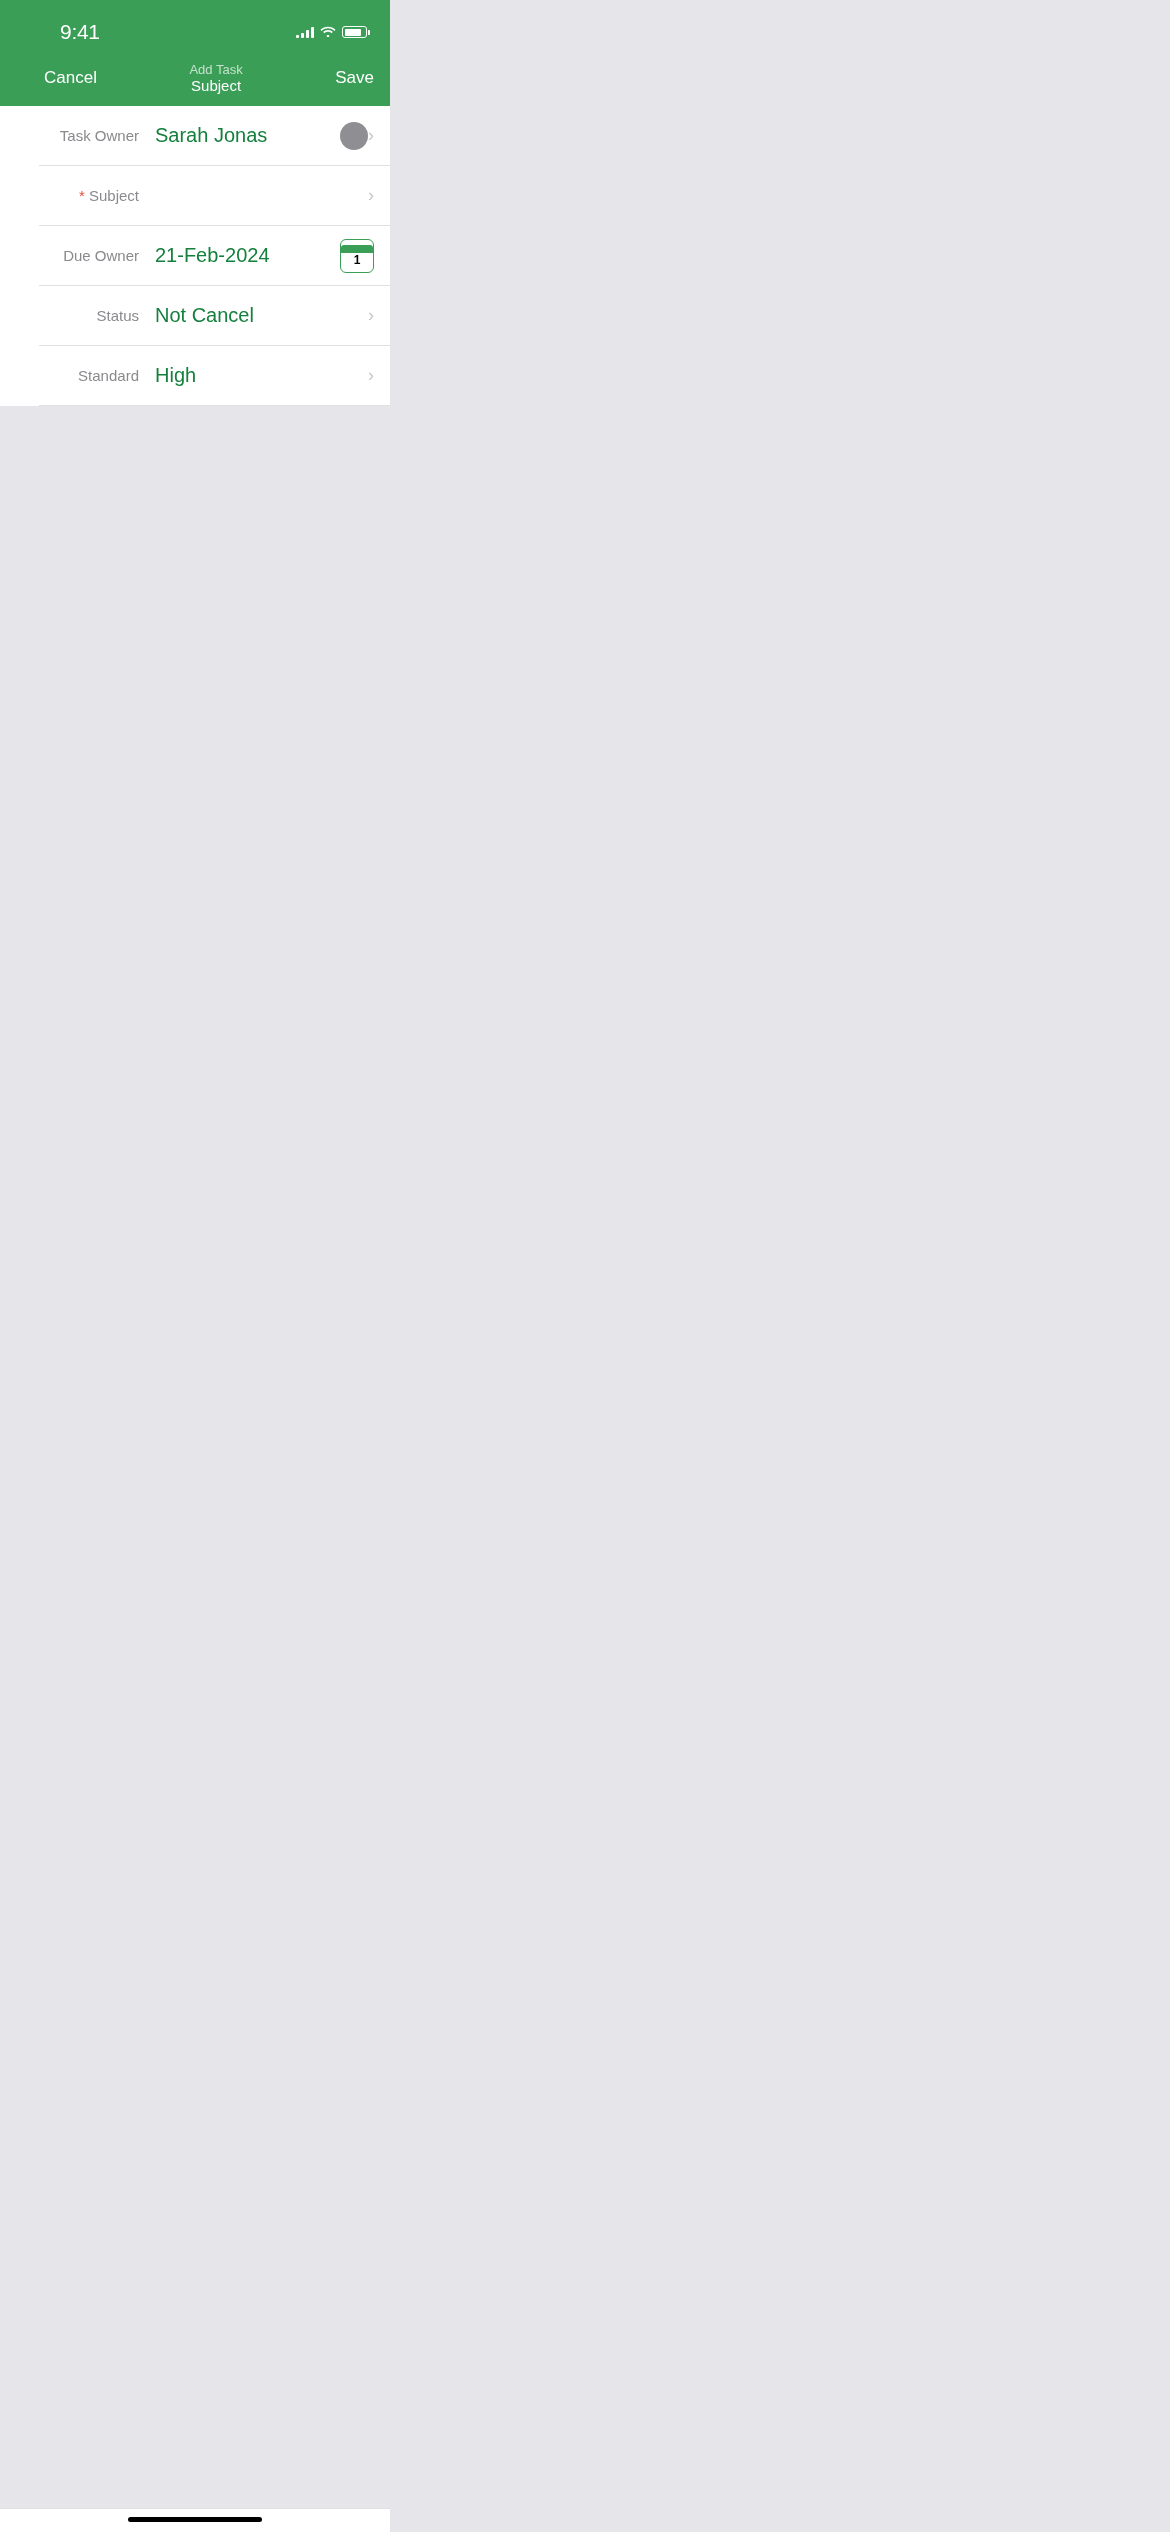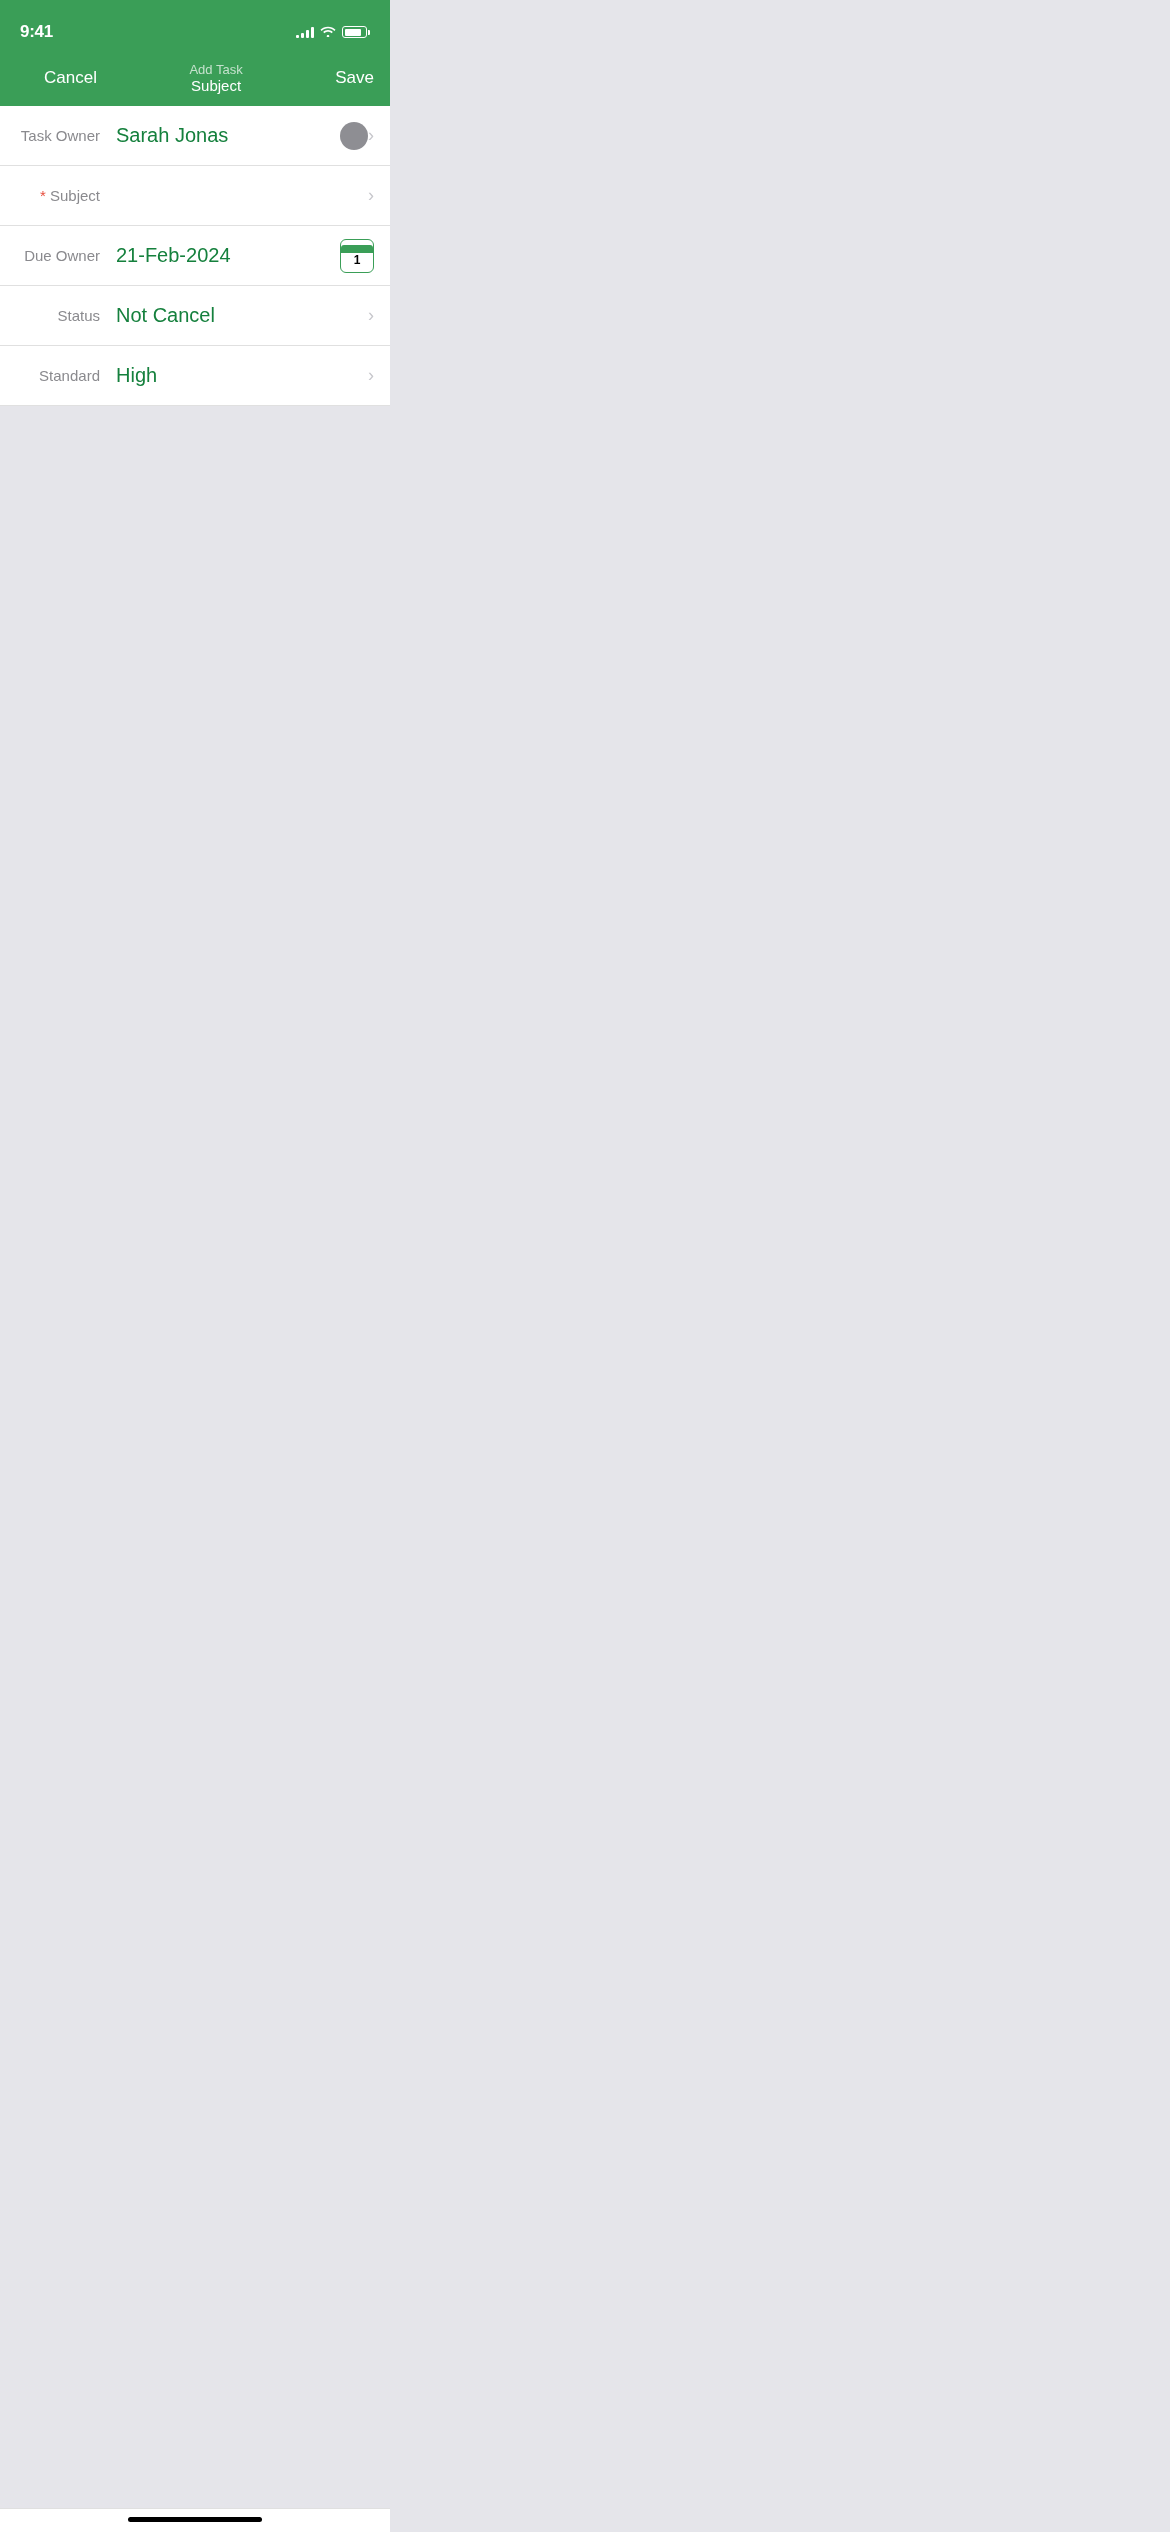--- a/index.html
+++ b/index.html
@@ -19,23 +19,24 @@
       background: #3a9e57;
       height: 50px;
       display: flex;
       align-items: center;
       justify-content: space-between;
       padding: 14px 20px 0;
     }
 
     .status-time {
       color: white;
-      font-size: 17px;
-      font-weight: 700;
+      font-size: 21px;
+      font-weight: 400;
       letter-spacing: -0.3px;
+      margin-left: 40px;
     }
 
     .status-icons {
       display: flex;
       align-items: center;
       gap: 6px;
     }
 
     
     .signal-bars {
@@ -144,20 +145,21 @@
 
     
     .form-row {
       display: flex;
       align-items: center;
       min-height: 60px;
       padding: 0 16px;
       border-bottom: 1px solid #e0e0e0;
       position: relative;
       background: white;
+      margin-left: 39px;
     }
 
     .form-label {
       width: 100px;
       font-size: 15px;
       color: #8a8a8e;
       text-align: right;
       padding-right: 16px;
       flex-shrink: 0;
       line-height: 1.3;

